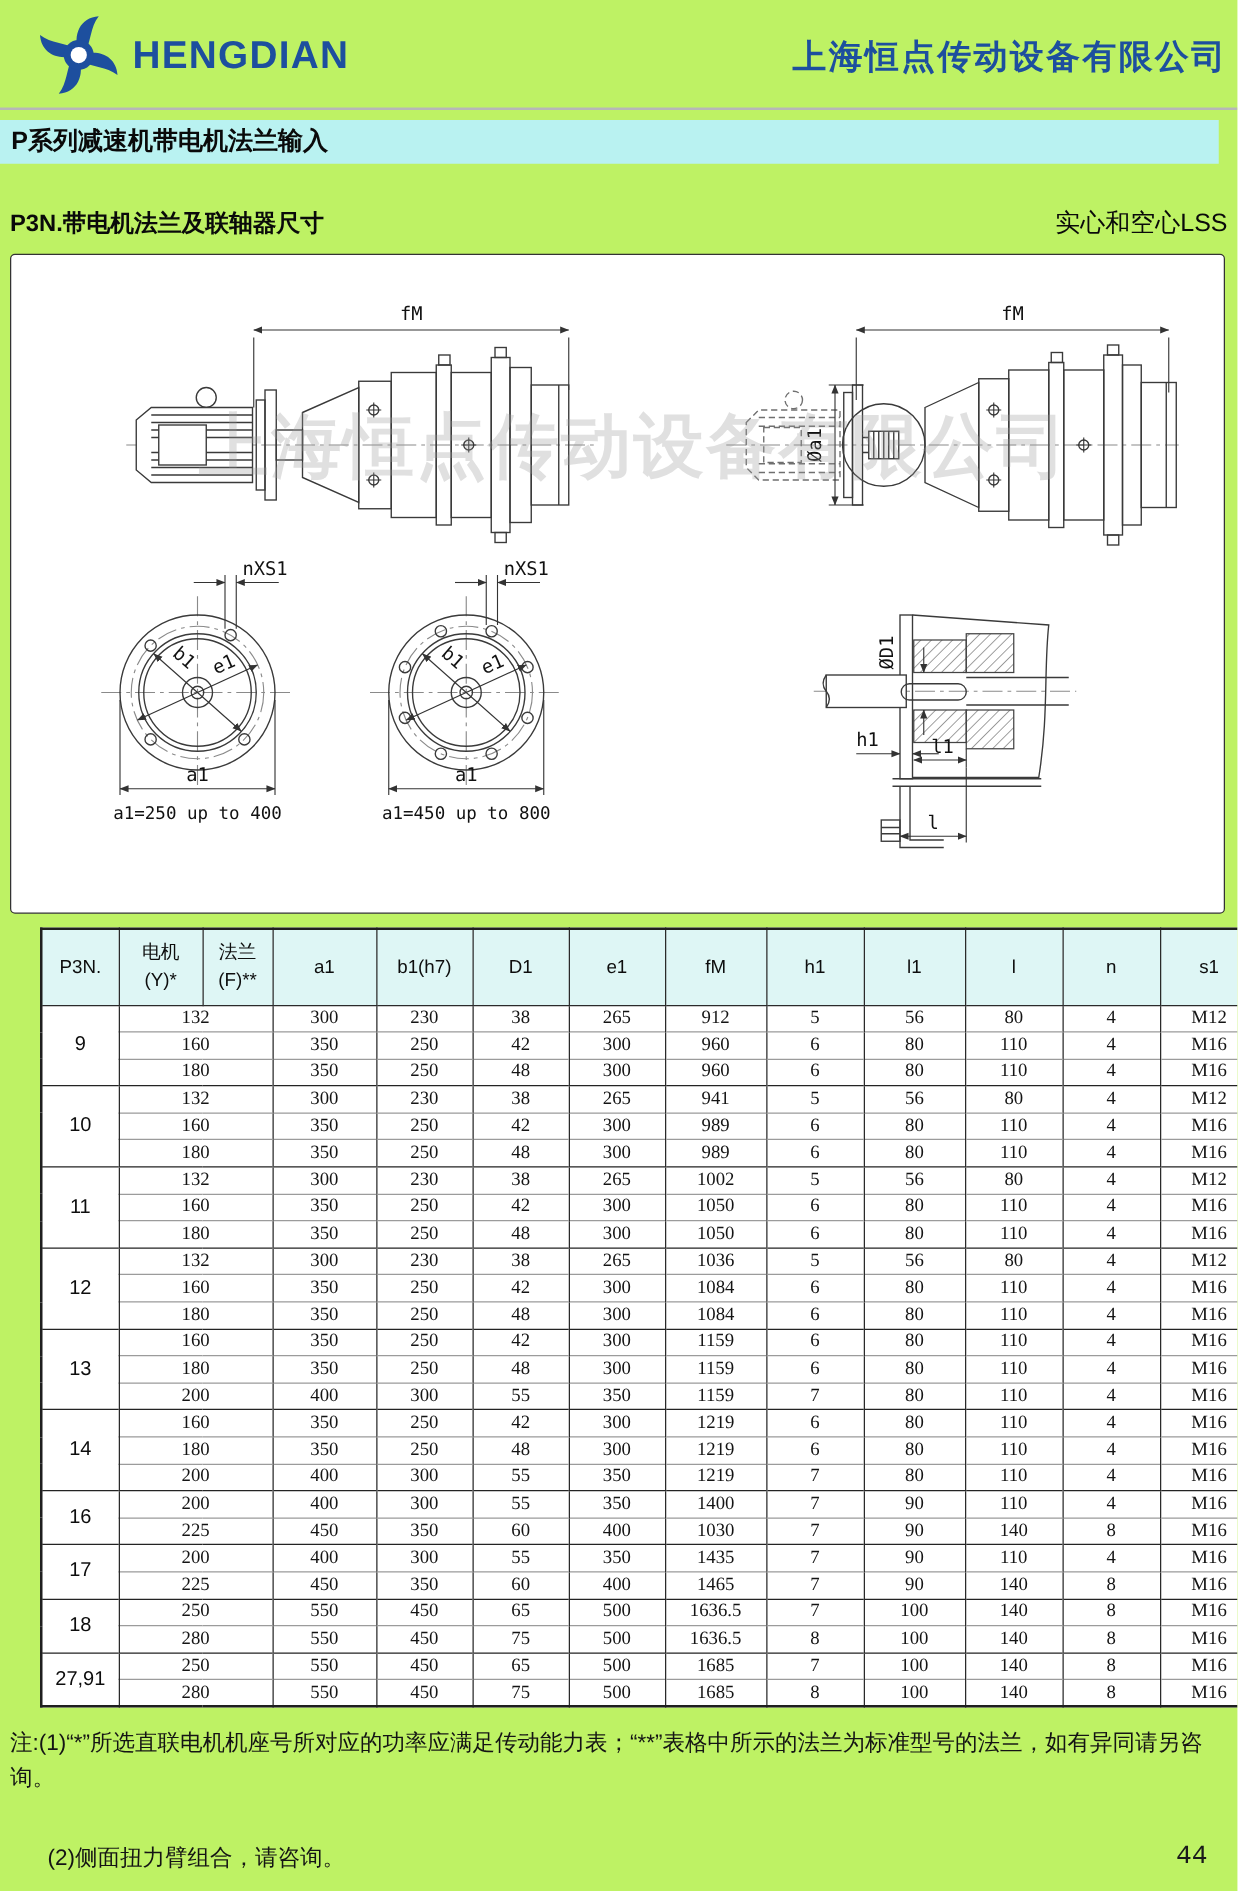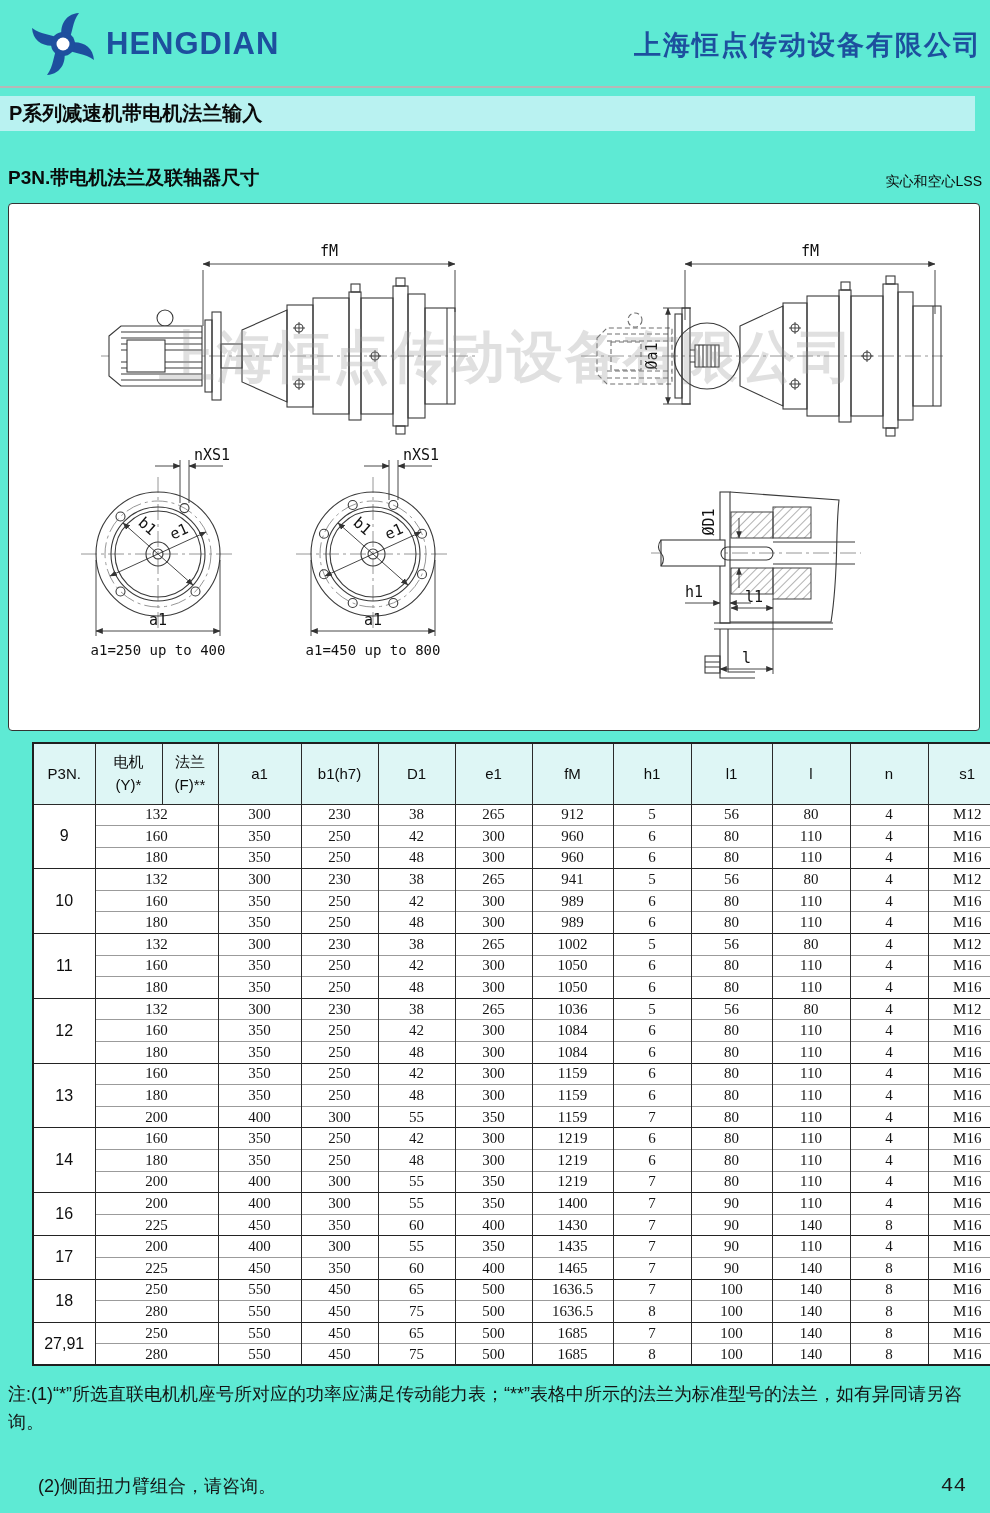--- a/index.html
+++ b/index.html
@@ -1,34 +1,34 @@
 <!DOCTYPE html>
 <html><head>
 <meta charset="utf-8">
 <style>
   * { margin:0; padding:0; box-sizing:border-box; }
   html,body { background:#ffffff; }
-  #page { position:relative; width:990px; height:1513px; background:#5eead4; overflow:hidden;
+  #page { position:relative; width:990px; height:1513px; background:#bef264; overflow:hidden;
           font-family:"Liberation Sans", sans-serif;padding-left:24px; }
 
   
   .hdr-logo { position:absolute; left:30px; top:8px; width:66px; height:72px; }
   .hdr-brand { position:absolute; left:106px; top:26px; font-size:31px; font-weight:600;
                letter-spacing:1px; color:#1d4f9e; }
   .hdr-company { position:absolute; right:8px; top:27px; font-size:27px; font-weight:700;
                  color:#1d4f9e; letter-spacing:2px; }
   .hdr-rule { position:absolute; left:0; top:86px; width:990px; border-top:2px solid #b7b7b7; }
 
   
   .banner { position:absolute; left:0; top:96px; width:975px; height:35px; background:#b9f2f1; }
   .banner-text { font-size:20px; font-weight:700; color:#0a0a0a; line-height:35px; padding-left:9px; }
   .subrow { position:absolute; left:8px; top:165px; width:974px; display:flex;
             justify-content:space-between; align-items:flex-end; }
   .sub-left { font-size:19px; font-weight:700; color:#0a0a0a; }
-  .sub-right { font-size:14px; font-weight:500; color:#0a0a0a; }
+  .sub-right { font-size:20px; font-weight:500; color:#0a0a0a; }
 
   
   .drawbox { position:absolute; left:8px; top:203px; width:972px; height:528px;
              border:1.4px solid #333; border-radius:4px; background:#fff; }
   .drawbox svg { position:absolute; left:0; top:0; }
   .watermark { position:absolute; left:150px; top:116px; font-size:56px; font-weight:700;
                letter-spacing:2px; color:#9a9a9a; opacity:.30; white-space:nowrap;
                pointer-events:none; }
   .ln  { fill:none; stroke:#3a3a3a; stroke-width:1.1; }
   .lnf { fill:#ffffff; stroke:#3a3a3a; stroke-width:1.1; }
@@ -560,21 +560,21 @@
             <td>110</td>
             <td>4</td>
             <td>M16</td>
           </tr>
           <tr class="ginner">
             <td colspan="2">225</td>
             <td>450</td>
             <td>350</td>
             <td>60</td>
             <td>400</td>
-            <td>1430</td>
+            <td>1030</td>
             <td>7</td>
             <td>90</td>
             <td>140</td>
             <td>8</td>
             <td>M16</td>
           </tr>
           <tr class="gfirst">
             <td rowspan="2" class="model-cell">17</td>
             <td colspan="2">200</td>
             <td>400</td>

